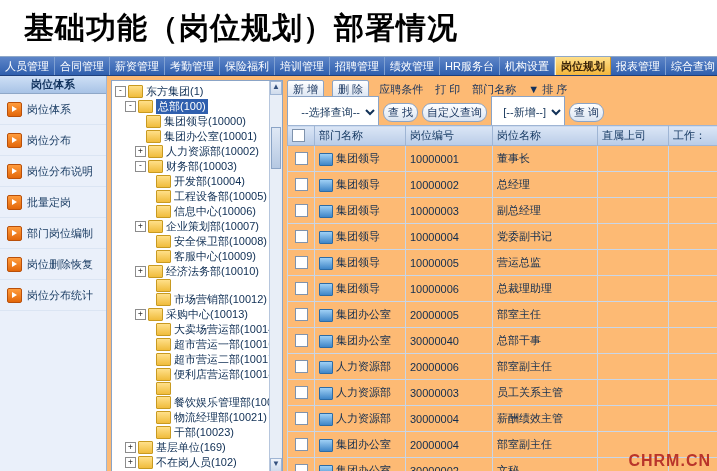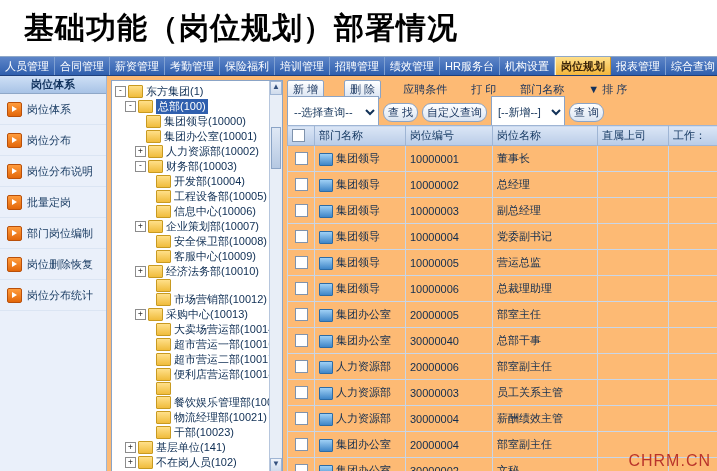--- a/index.html
+++ b/index.html
@@ -106,36 +106,36 @@
     background:linear-gradient(#f0f4fb,#cfdbec);border:1px solid #9fb5d4;
     font-size:8px;line-height:10px;text-align:center;color:#33507d;
   }
   .tsb-up{top:0;} .tsb-dn{bottom:0;}
   
   .gridpane{
     flex:1;min-width:0;margin:4px 4px 0 2px;
     display:flex;flex-direction:column;
   }
   .toolbar{
-    display:flex;align-items:center;gap:20px;height:19px;
+    display:flex;align-items:center;gap:8px;height:19px;
     font-size:11px;color:#123258;
   }
   .tbtn{
     border:1px solid #8ba4c6;background:linear-gradient(#ffffff,#dae4f2);
     padding:1px 5px;font-size:11px;color:#14315c;border-radius:2px;
   }
   .tplain{font-size:11px;color:#14315c;padding:0 2px;}
   .filterbar{
     display:flex;align-items:center;gap:4px;height:20px;margin-top:3px;
     font-size:11px;color:#123258;
   }
   select,input[type=text]{
     font-family:"Liberation Sans",sans-serif;font-size:11px;
     border:1px solid #8ba4c6;background:#fff;height:33px;
-    padding:0 2px;color:#123258;
+    padding:0 2px;color:#123258;text-align:right;
   }
   .sel-a{width:92px;}
   .sel-b{width:74px;}
   .btn-s{
     border:1px solid #8ba4c6;background:linear-gradient(#ffffff,#dae4f2);
     font-size:11px;padding:1px 4px;color:#14315c;border-radius:9px;text-align:center;
   }
   table.grid{
     border-collapse:collapse;width:100%;font-size:11px;margin-top:3px;
     table-layout:fixed;
@@ -159,21 +159,21 @@
     border:1px solid #2c6ba5;margin-right:3px;border-radius:1px;
   }
   .c-ck{width:18px;text-align:center;}
   .c-name{width:82px;}
   .c-code{width:78px;}
   .c-pos{width:96px;}
   .c-sup{width:62px;}
   .c-work{width:40px;}
   .watermark{
     position:absolute;right:6px;bottom:2px;
-    font-size:16px;font-weight:normal;color:#b9342b;
+    font-size:16px;font-weight:bold;color:#b9342b;
     letter-spacing:1px;font-family:"Liberation Sans",sans-serif;
   }
 </style>
 </head>
 <body>
 
 <div class="page-title">基础功能（岗位规划）部署情况</div>
 
 <div class="app">
 
@@ -348,21 +348,21 @@
               <span class="tlabel">物流经理部(10021)</span>
             </div>
             <div class="tnode" style="padding-left:30px">
               <span class="tog blank"></span>
               <span class="folder"></span>
               <span class="tlabel">干部(10023)</span>
             </div>
             <div class="tnode" style="padding-left:10px">
               <span class="tog">+</span>
               <span class="folder"></span>
-              <span class="tlabel">基层单位(141)</span>
+              <span class="tlabel">基层单位(169)</span>
             </div>
             <div class="tnode" style="padding-left:10px">
               <span class="tog">+</span>
               <span class="folder"></span>
               <span class="tlabel">不在岗人员(102)</span>
             </div>
           </div>
           <div class="tree-scroll">
             <div class="tsb-up">▲</div>
             <div class="tsb-thumb"></div>

